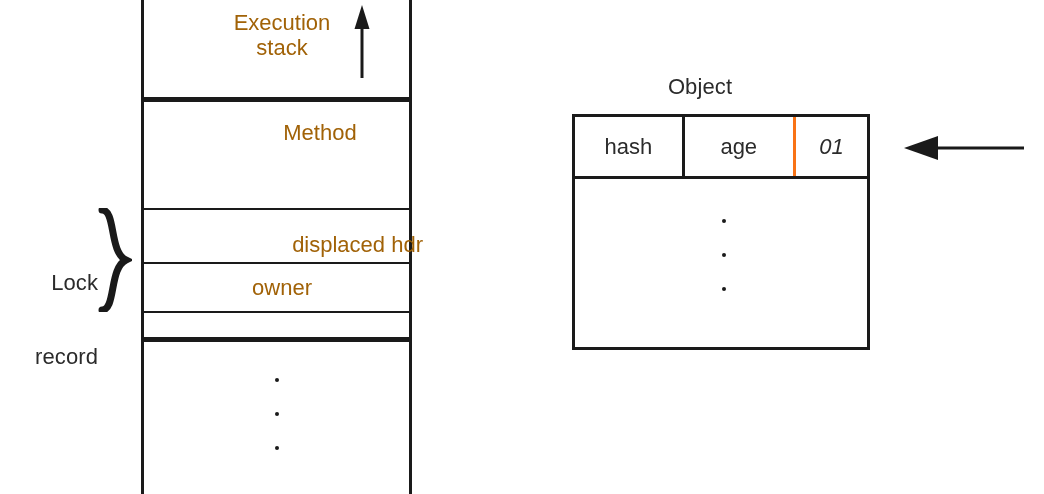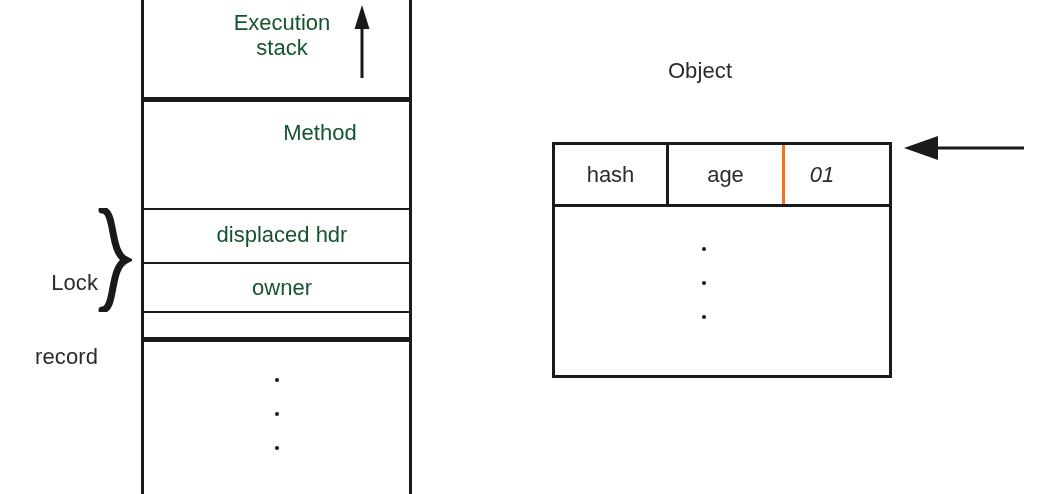--- a/index.html
+++ b/index.html
@@ -20,21 +20,21 @@
 
   
   .lbl {
     position: absolute;
     font-size: 22px;
     line-height: 1.12;
     color: #2b2b2b;
     white-space: pre;
     letter-spacing: 0.1px;
   }
-  .lbl.center { text-align: center; }
+  .lbl.center { text-align: center; margin-top: 16px; }
 
   
   #stack-column {
     position: absolute;
     left: 141px;
     top: 0px;
     width: 271px;
     height: 494px;
   }
   .stack-edge {
@@ -56,21 +56,21 @@
   .hline.thin  { height: 2px; }
   .hline.thick { height: 5px; }
 
   .stack-cell-text {
     position: absolute;
     left: 0px;
     width: 282px;
     text-align: center;
     font-size: 22px;
     line-height: 1.15;
-    color: #14532d;
+    color: #a16207;
   }
 
   
   #exec-arrow {
     position: absolute;
     left: 352px;
     top: 4px;
     width: 20px;
     height: 74px;
   }
@@ -102,27 +102,26 @@
   #lock-record-label {
     left: -6px;
     top: 222px;
     width: 104px;
     text-align: right;
   }
 
   
   #object-box {
     position: absolute;
-    left: 552px;
+    left: 572px;
     top: 114px;
-    width: 340px;
+    width: 298px;
     height: 236px;
     border: 3px solid #1a1a1a;
     box-sizing: border-box;
-    margin-top: 28px;
   }
   #object-header-row {
     position: absolute;
     left: 0;
     top: 0;
     width: 100%;
     height: 62px;
     display: flex;
     box-sizing: border-box;
     border-bottom: 3px solid #1a1a1a;
@@ -188,21 +187,21 @@
 
     <div class="stack-cell-text" style="top:10px;">
       <div>Execution</div>
       <div>stack</div>
     </div>
 
     <div class="stack-cell-text" style="top:120px;margin-left:38px;">
       <div>Method</div>
     </div>
 
-    <div class="stack-cell-text" style="top:222px;">displaced hdr</div>
+    <div class="stack-cell-text" style="top:232px;text-align:right;">displaced hdr</div>
 
     <div class="stack-cell-text" style="top:275px;">owner</div>
 
     <div class="dots" style="left:130px; top:378px;">
       <i></i>
       <i></i>
       <i></i>
     </div>
   </div>
 

